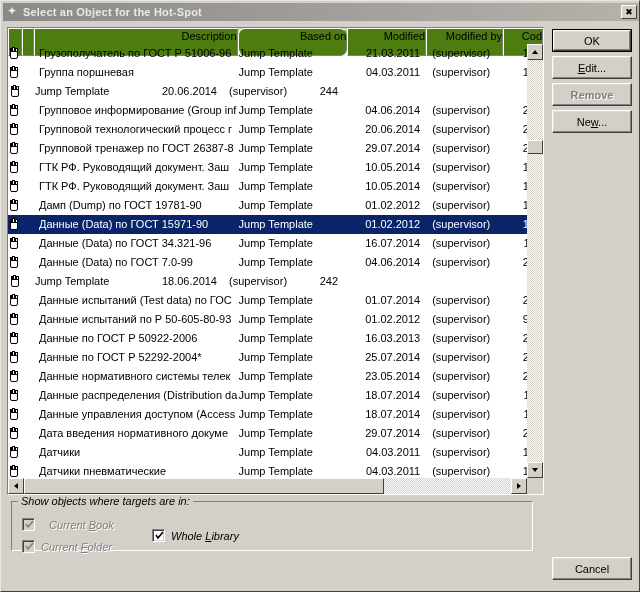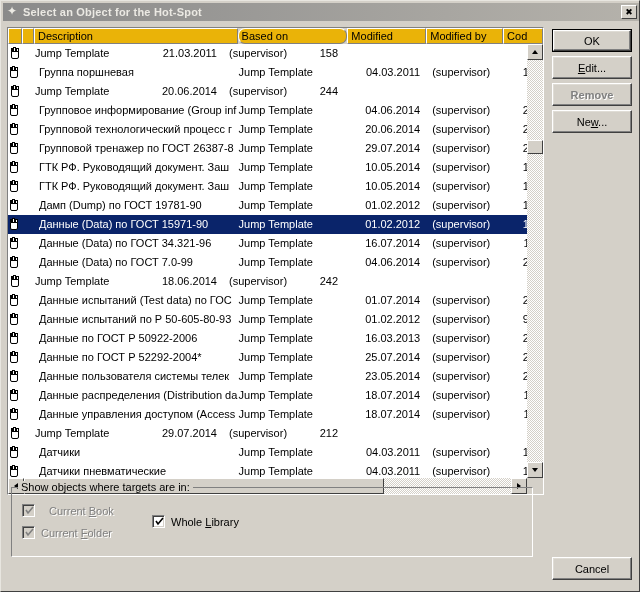--- a/index.html
+++ b/index.html
@@ -50,27 +50,28 @@
     background:#ffffff;
     border-top:1px solid #808080;border-left:1px solid #808080;
     border-right:1px solid #ffffff;border-bottom:1px solid #ffffff;
     box-sizing:border-box;overflow:hidden;
   }
   .hdr{
     display:flex;height:16px;background:#d4d0c8;
     box-sizing:border-box;
   }
   .hdr .hc{
-    background:#eab308;
+    background:#4d7c0f;
     border-top:1px solid #ffffff;border-left:1px solid #ffffff;
     border-right:1px solid #808080;border-bottom:1px solid #808080;
     box-sizing:border-box;
     padding:1px 0 0 3px;
     font-size:11px;color:#000;white-space:nowrap;overflow:hidden;
-    height:16px;
+    height:28px;
+    text-align:right;
   }
   .hc.c-icon1{width:14px;padding-left:0;}
   .hc.c-icon2{width:12px;padding-left:0;}
   .hc.c-desc{width:204px;}
   .hc.c-based{width:110px;border-radius:7px;}
   .hc.c-mod{width:79px;}
   .hc.c-modby{width:77px;}
   .hc.c-code{width:40px;}
 
   .rows{
@@ -178,24 +179,25 @@
   }
   .btn.disabled{color:#808080;text-shadow:1px 1px 0 #ffffff;}
   .u{text-decoration:underline;}
   #ok-button{left:551px;top:28px;}
   #edit-button{left:551px;top:55px;}
   #remove-button{left:551px;top:82px;font-weight:bold;}
   #new-button{left:551px;top:109px;}
   #cancel-button{left:551px;top:556px;}
   
   .group{
-    position:absolute;left:10px;top:486px;width:522px;height:70px;
+    position:absolute;left:10px;top:500px;width:522px;height:50px;
     border-top:1px solid #808080;border-left:1px solid #808080;
     border-right:1px solid #ffffff;border-bottom:1px solid #ffffff;
     box-sizing:border-box;
+    font-style:italic;
   }
   .group .legend{
     position:absolute;left:6px;top:-7px;background:#d4d0c8;padding:0 3px;
     font-size:11px;color:#000;white-space:nowrap;
   }
   .cb-row{position:absolute;display:flex;align-items:center;}
   .cbox{
     width:13px;height:13px;box-sizing:border-box;
     background:#ffffff;
     border-top:1px solid #808080;border-left:1px solid #808080;
@@ -245,20 +247,21 @@
         <div class="row">
           <div class="cell c-icon1">
             <span class="hand">
               <span class="f1"></span>
               <span class="f2"></span>
               <span class="f3"></span>
               <span class="palm"></span>
             </span>
           </div>
           <div class="cell c-icon2"></div>
+          <div class="cell c-desc">Грузополучатель по ГОСТ Р 51006-96</div>
           <div class="cell c-based">Jump Template</div>
           <div class="cell c-mod">21.03.2011</div>
           <div class="cell c-modby">(supervisor)</div>
           <div class="cell c-code">158</div>
         </div>
         <div class="row">
           <div class="cell c-icon1">
             <span class="hand">
               <span class="f1"></span>
               <span class="f2"></span>
@@ -514,21 +517,21 @@
         <div class="row">
           <div class="cell c-icon1">
             <span class="hand">
               <span class="f1"></span>
               <span class="f2"></span>
               <span class="f3"></span>
               <span class="palm"></span>
             </span>
           </div>
           <div class="cell c-icon2"></div>
-          <div class="cell c-desc">Данные пользователя системы телек</div>
+          <div class="cell c-desc">Данные нормативного системы телек</div>
           <div class="cell c-based">Jump Template</div>
           <div class="cell c-mod">23.05.2014</div>
           <div class="cell c-modby">(supervisor)</div>
           <div class="cell c-code">224</div>
         </div>
         <div class="row">
           <div class="cell c-icon1">
             <span class="hand">
               <span class="f1"></span>
               <span class="f2"></span>
@@ -562,20 +565,21 @@
         <div class="row">
           <div class="cell c-icon1">
             <span class="hand">
               <span class="f1"></span>
               <span class="f2"></span>
               <span class="f3"></span>
               <span class="palm"></span>
             </span>
           </div>
           <div class="cell c-icon2"></div>
+          <div class="cell c-desc">Дата введения нормативного докуме</div>
           <div class="cell c-based">Jump Template</div>
           <div class="cell c-mod">29.07.2014</div>
           <div class="cell c-modby">(supervisor)</div>
           <div class="cell c-code">212</div>
         </div>
         <div class="row">
           <div class="cell c-icon1">
             <span class="hand">
               <span class="f1"></span>
               <span class="f2"></span>

